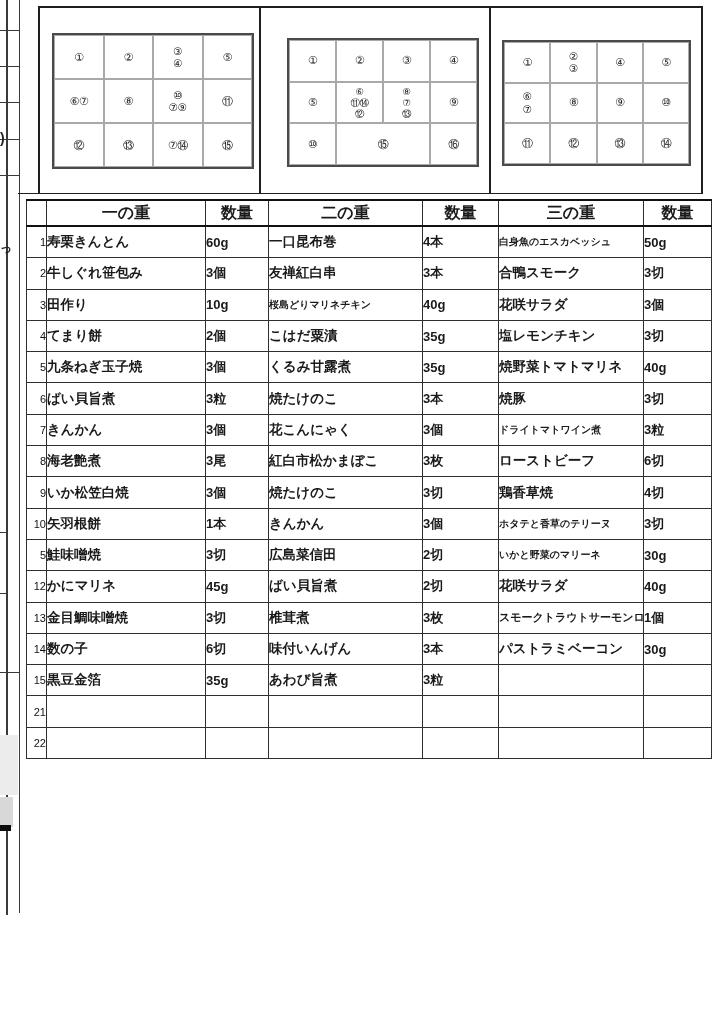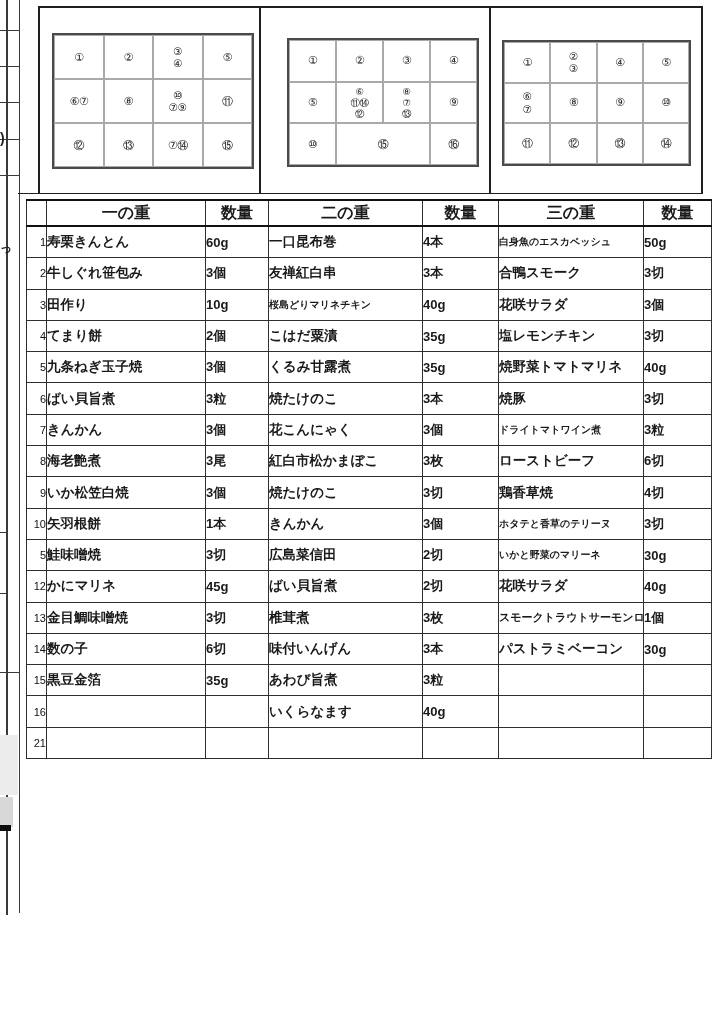--- a/index.html
+++ b/index.html
@@ -346,30 +346,30 @@
         <tr>
           <td class="rownum">15</td>
           <td class="item">黒豆金箔</td>
           <td class="qty">35g</td>
           <td class="item">あわび旨煮</td>
           <td class="qty">3粒</td>
           <td class="item"></td>
           <td class="qty"></td>
         </tr>
         <tr>
-          <td class="rownum">16</td>
-          <td class="item"></td>
-          <td class="qty"></td>
-          <td class="item">いくらなます</td>
-          <td class="qty">40g</td>
-          <td class="item"></td>
-          <td class="qty"></td>
-        </tr>
-        <tr>
           <td class="rownum">21</td>
+          <td class="item"></td>
+          <td class="qty"></td>
+          <td class="item"></td>
+          <td class="qty"></td>
+          <td class="item"></td>
+          <td class="qty"></td>
+        </tr>
+        <tr>
+          <td class="rownum">22</td>
           <td class="item"></td>
           <td class="qty"></td>
           <td class="item"></td>
           <td class="qty"></td>
           <td class="item"></td>
           <td class="qty"></td>
         </tr>
       </tbody>
   </table>
 

